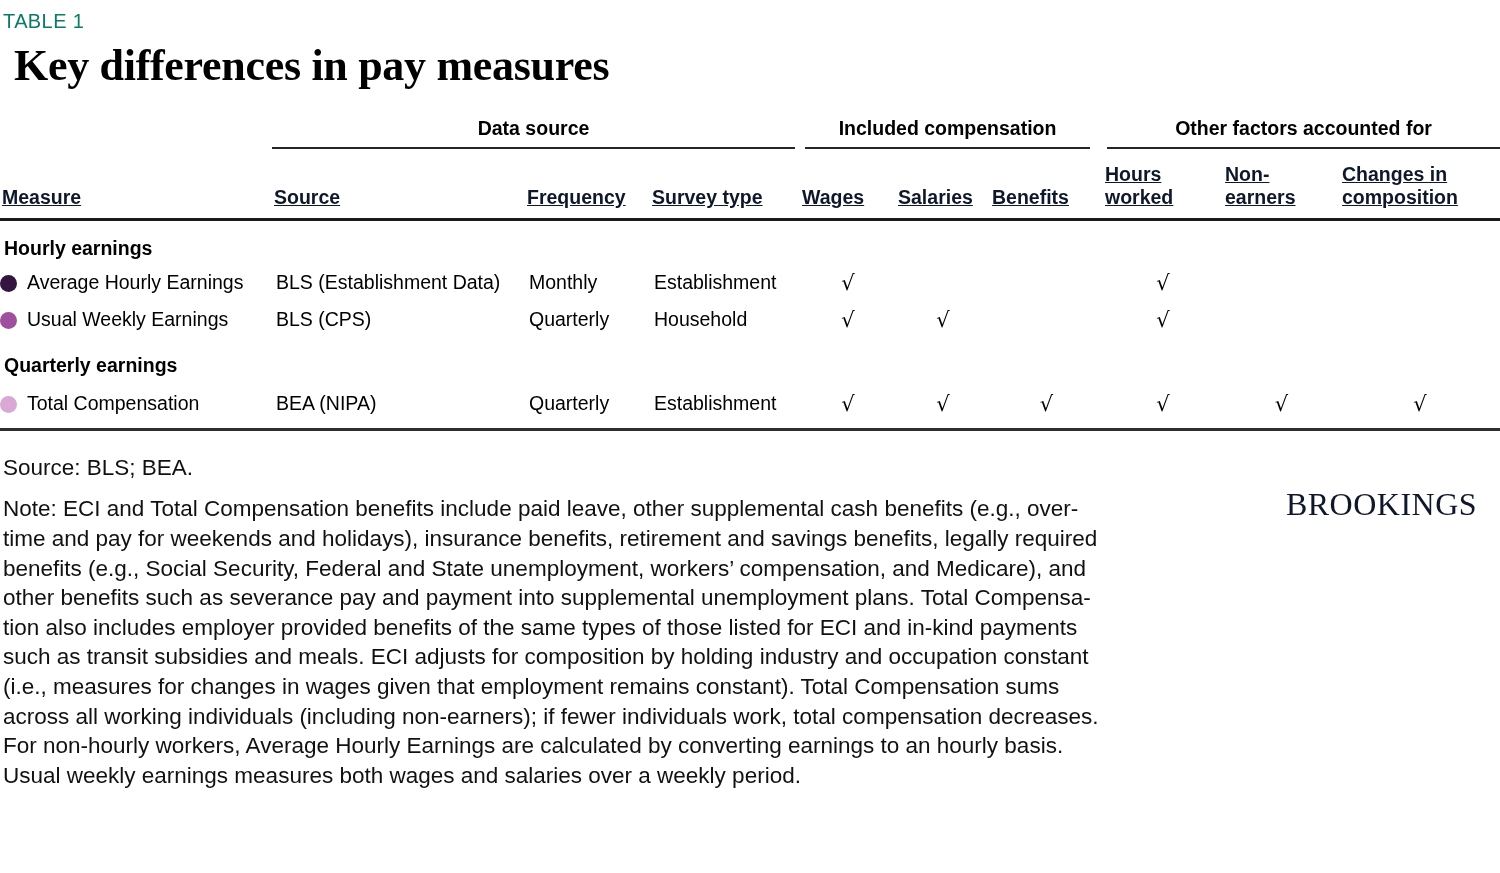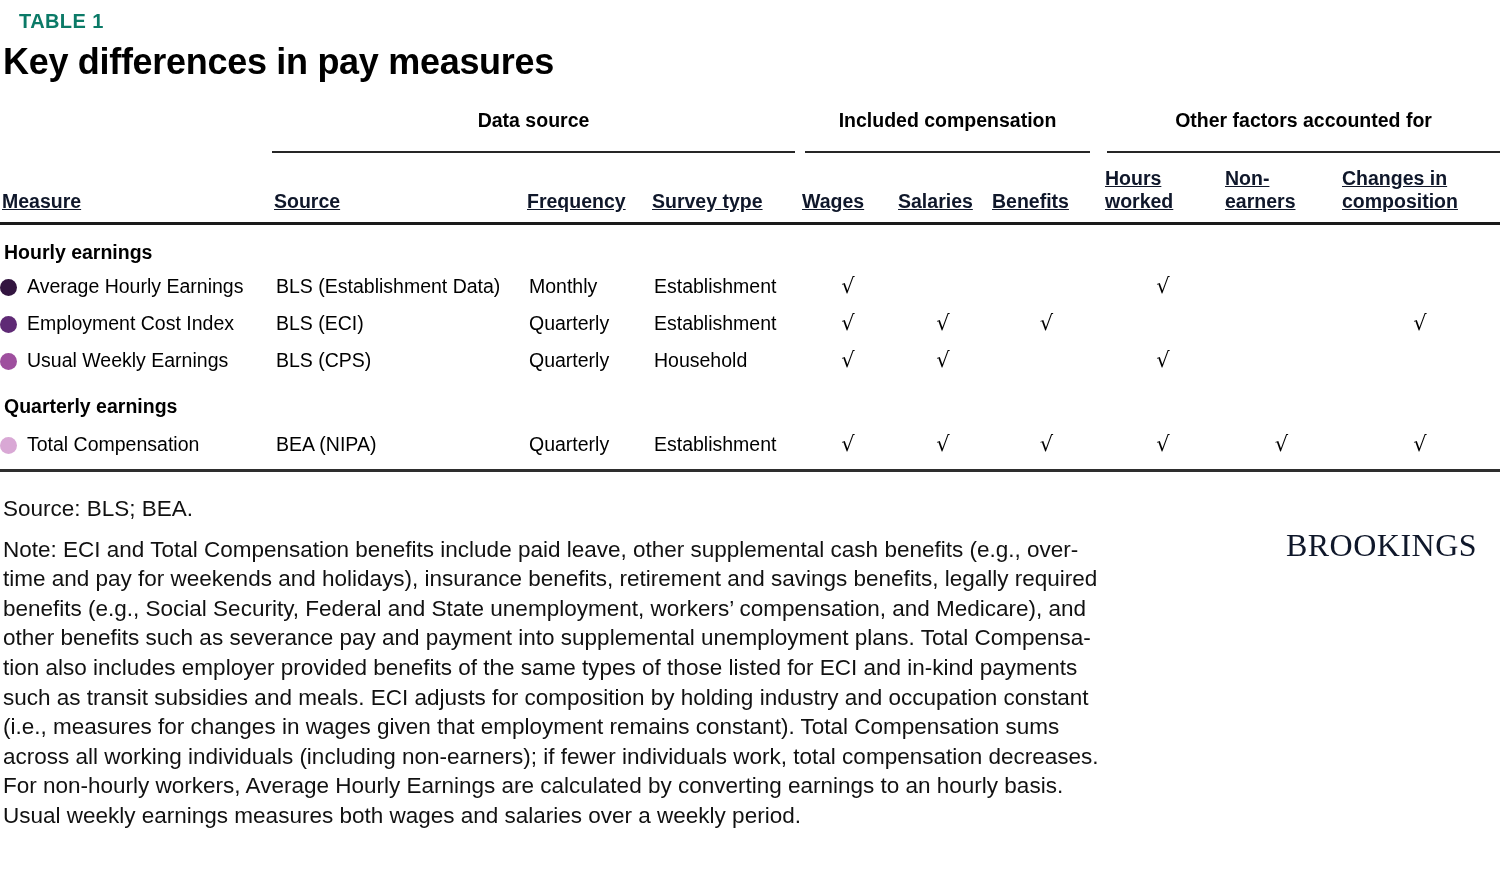--- a/index.html
+++ b/index.html
@@ -3,35 +3,34 @@
 <meta charset="utf-8">
 <style>
   html,body{margin:0;padding:0;}
   body{
     width:1500px;height:873px;background:#ffffff;color:#111;
     font-family:"Liberation Sans", sans-serif;overflow:hidden;
   }
   .page{padding-top:10px;}
 
   .table-label{
-    color:#0b7a67;font-size:20px;font-weight:700;letter-spacing:.4px;
+    color:#0b7a67;font-size:20px;font-weight:400;letter-spacing:.4px;
     padding-left:3px;
-    margin-left:16px;
   }
   .page-title{
-    font-size:36px;font-weight:600;letter-spacing:-.3px;line-height:1.1;
-    padding-left:3px;margin-top:9px;color:#000;
+    font-size:44px;font-weight:600;letter-spacing:-.3px;line-height:1.1;
+    padding-left:14px;margin-top:9px;color:#000;font-family:Liberation Serif, serif;
   }
 
   table.pay-table{
     width:1500px;border-collapse:collapse;table-layout:fixed;
     margin-top:27px;border-bottom:3px solid #2e2e2e;
   }
   .group-row th{padding:0;font-size:19.5px;font-weight:700;vertical-align:bottom;color:#000;}
-  .group-inner{border-bottom:2px solid #262626;padding-bottom:19px;text-align:center;}
+  .group-inner{border-bottom:2px solid #262626;padding-bottom:7px;text-align:center;}
   .gi-ds{margin-right:5px;}
   .gi-ic{margin-left:5px;margin-right:13px;}
   .gi-of{margin-left:4px;}
 
   .cols-row th{
     font-size:19.5px;font-weight:700;vertical-align:bottom;text-align:left;
     padding:14px 2px 9px;line-height:1.18;border-bottom:3px solid #1a1a1a;color:#0f172a;text-decoration:underline;
   }
 
   tbody td{font-size:19.5px;vertical-align:middle;height:37px;padding:0 2px;color:#000;}
@@ -132,32 +131,20 @@
           <td class="text-cell">Monthly</td>
           <td class="text-cell">Establishment</td>
           <td class="check-cell">√</td>
           <td class="check-cell"></td>
           <td class="check-cell"></td>
           <td class="check-cell">√</td>
           <td class="check-cell"></td>
           <td class="check-cell"></td>
         </tr>
         <tr>
-          <td class="measure-cell"><span class="dot" style="background: rgb(95, 42, 117);"></span><span>Employment Cost Index</span></td>
-          <td class="text-cell">BLS (ECI)</td>
-          <td class="text-cell">Quarterly</td>
-          <td class="text-cell">Establishment</td>
-          <td class="check-cell">√</td>
-          <td class="check-cell">√</td>
-          <td class="check-cell">√</td>
-          <td class="check-cell"></td>
-          <td class="check-cell"></td>
-          <td class="check-cell">√</td>
-        </tr>
-        <tr>
           <td class="measure-cell"><span class="dot" style="background: rgb(158, 79, 158);"></span><span>Usual Weekly Earnings</span></td>
           <td class="text-cell">BLS (CPS)</td>
           <td class="text-cell">Quarterly</td>
           <td class="text-cell">Household</td>
           <td class="check-cell">√</td>
           <td class="check-cell">√</td>
           <td class="check-cell"></td>
           <td class="check-cell">√</td>
           <td class="check-cell"></td>
           <td class="check-cell"></td>

